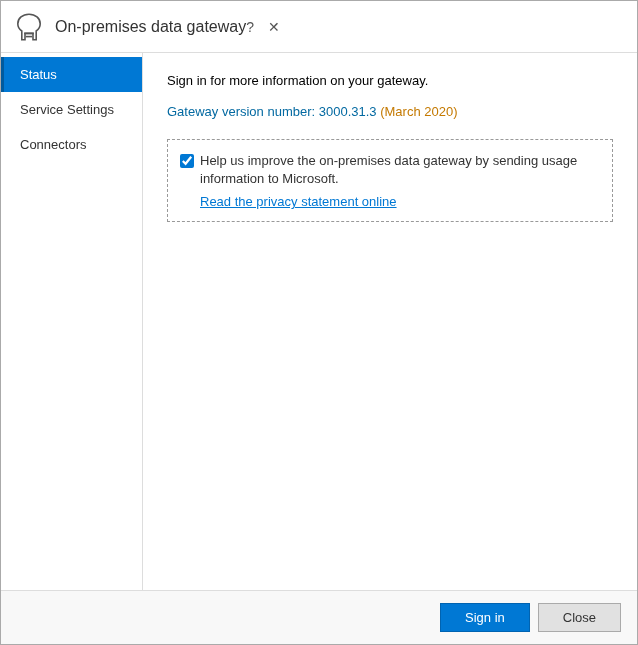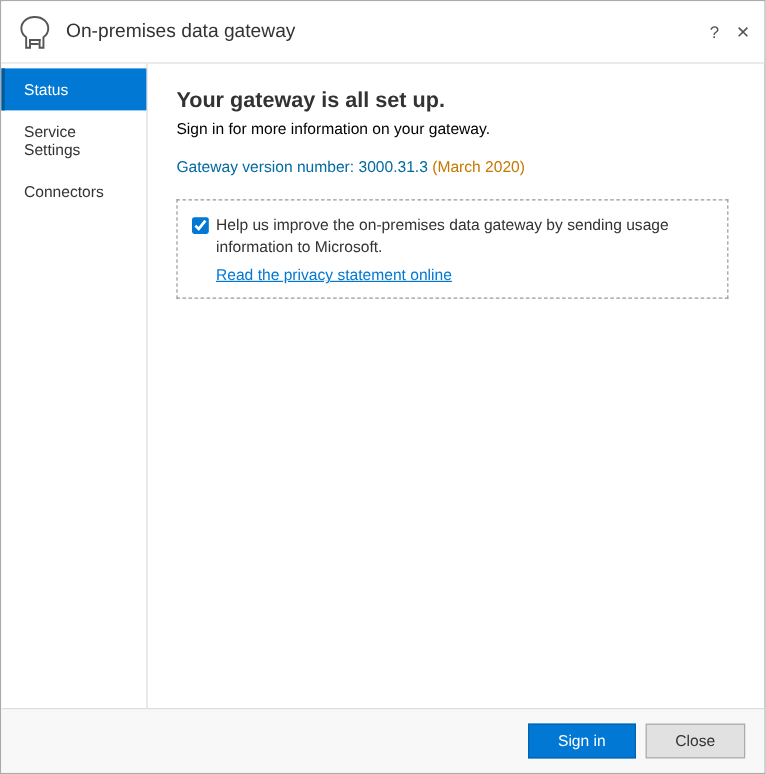--- a/index.html
+++ b/index.html
@@ -13,21 +13,20 @@
       overflow: hidden;
       border: 1px solid #aaa;
       display: flex;
       flex-direction: column;
     }
 
     
     .title-bar {
       display: flex;
       align-items: center;
-      justify-content: space-between;
       padding: 8px 12px;
       background: #fff;
       border-bottom: 1px solid #ddd;
       min-height: 52px;
     }
 
     .title-bar-left {
       display: flex;
       align-items: center;
       gap: 10px;
@@ -59,21 +58,21 @@
 
     
     .main-layout {
       display: flex;
       flex: 1;
       overflow: hidden;
     }
 
     
     .sidebar {
-      width: 122px;
+      width: 142px;
       background: #fff;
       border-right: 1px solid #ddd;
       display: flex;
       flex-direction: column;
       padding-top: 4px;
     }
 
     .sidebar-item {
       padding: 10px 16px;
       cursor: pointer;
@@ -218,21 +217,20 @@
     </div>
     <div class="sidebar-item">
       <span>Service Settings</span>
     </div>
     <div class="sidebar-item">
       <span>Connectors</span>
     </div>
   </div>
 
   <div class="content">
-    <div class="content-title">Your gateway is all set up.</div>
     <div class="content-subtitle">
       <span>Sign in for more information on your gateway.</span>
     </div>
     <div class="gateway-version">
       <span>Gateway version number: 3000.31.3 </span><span style="color:#c47900;">(March 2020)</span>
     </div>
     <div class="checkbox-section">
       <div class="checkbox-row">
         <input type="checkbox" id="improve-checkbox" checked="" style="">
         <label class="checkbox-label" for="improve-checkbox">Help us improve the on-premises data gateway by sending usage information to Microsoft.</label>

